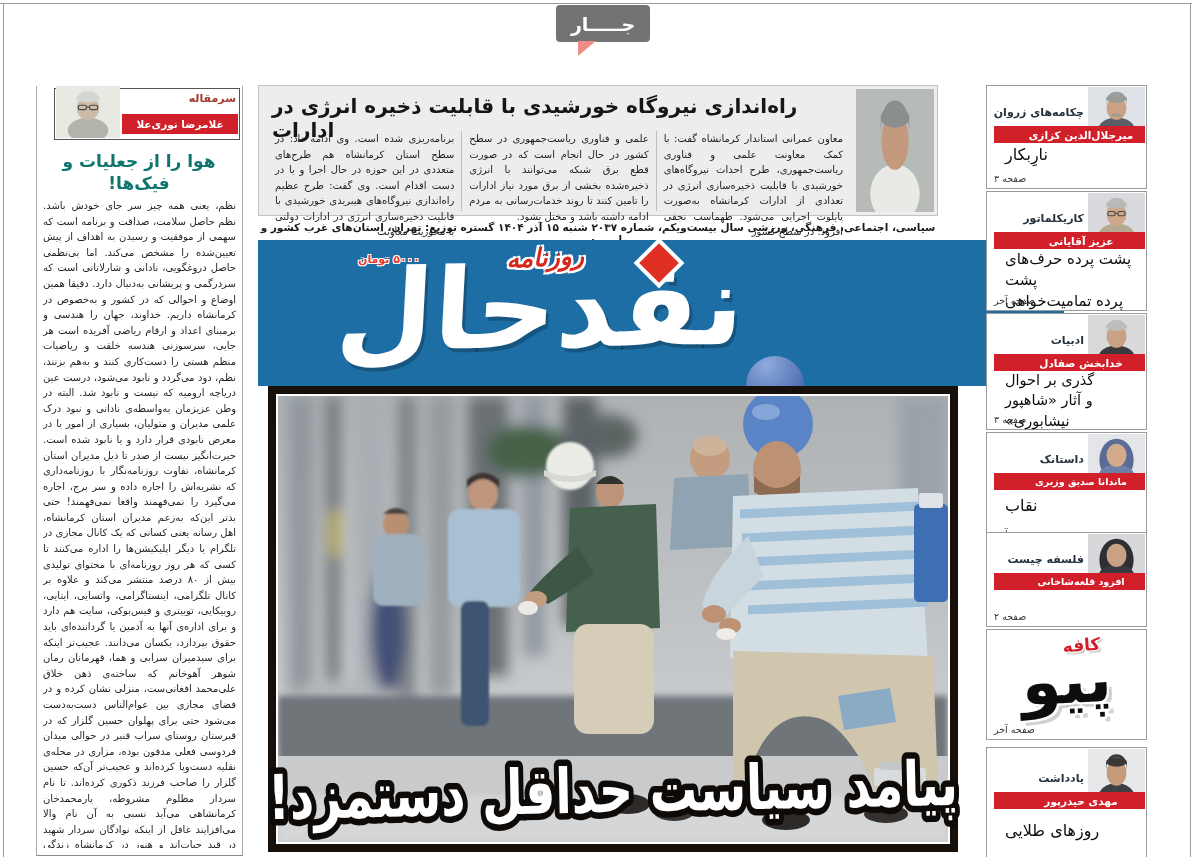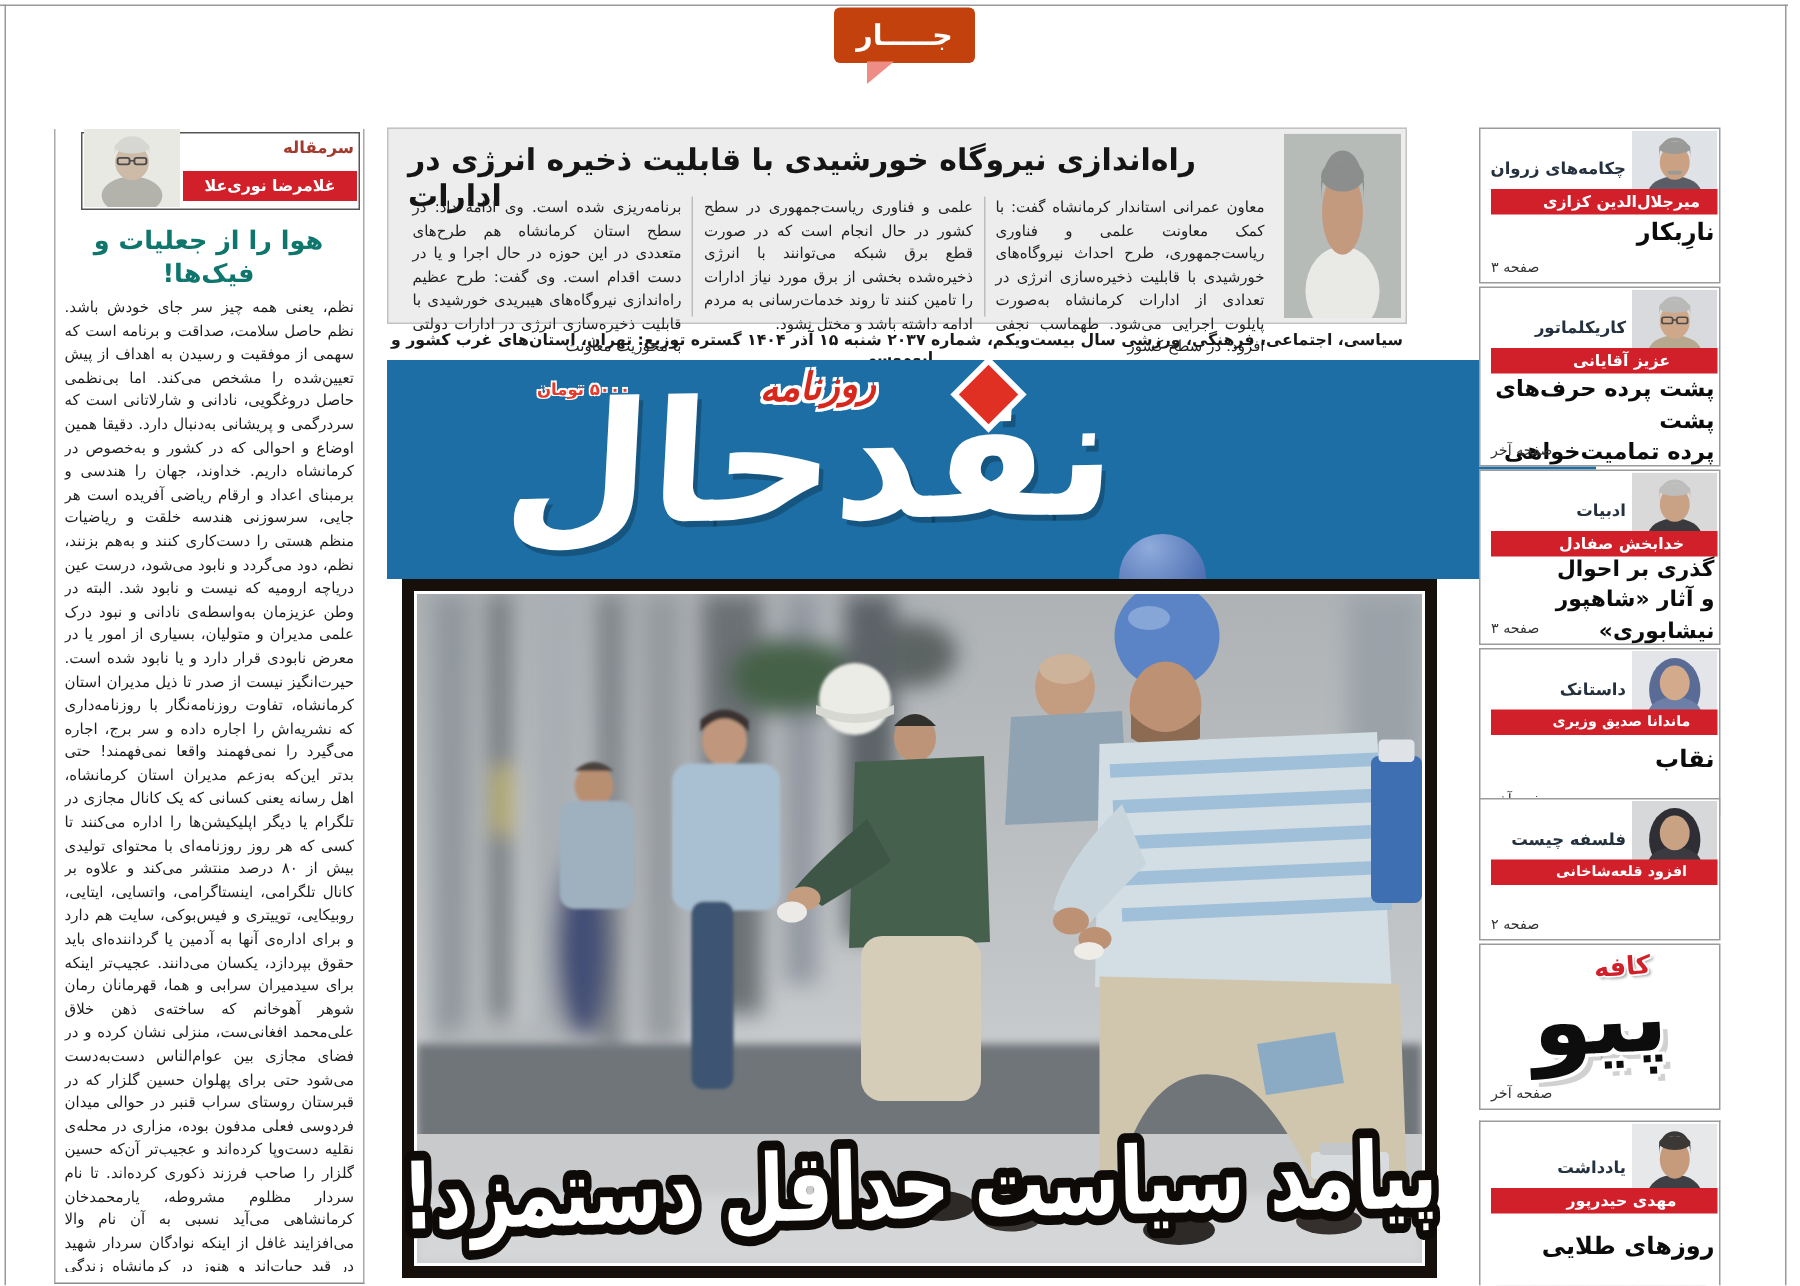--- a/index.html
+++ b/index.html
@@ -7,21 +7,21 @@
     width:1200px;height:857px;position:relative;background:#fff;overflow:hidden;
     font-family:"DejaVu Sans", sans-serif;
   }
   .abs{position:absolute;}
   .rtl{direction:rtl;}
   
   .hline{background:#9a9a9a;height:1px;}
   .vline{background:#9a9a9a;width:1px;}
 
   
-  .jar-bubble{left:556px;top:5px;width:94px;height:37px;background:#c2410c;border-radius:4px;
+  .jar-bubble{left:556px;top:5px;width:94px;height:37px;background:#737373;border-radius:4px;
     display:flex;align-items:center;justify-content:center;}
   .jar-bubble span{color:#fff;font-weight:bold;font-size:19px;}
   .jar-tail{left:578px;top:41px;width:0;height:0;border-top:15px solid #ee8c86;border-right:18px solid transparent;}
 
   
   .ed-col{left:36px;top:86px;width:205px;height:769px;border-left:1px solid #a9a9a9;border-right:1px solid #a9a9a9;border-bottom:1px solid #8a8a8a;background:#fff;}
   .ed-header{left:54px;top:88px;width:184px;height:50px;border:1px solid #555;background:#fff;}
   .ed-photo{left:56px;top:86px;width:64px;height:52px;overflow:hidden;}
   .ed-label{left:126px;top:92px;width:106px;text-align:right;font-size:11px;font-weight:bold;color:#a33a2d;padding-left:4px;}
   .ed-redbar{left:122px;top:114px;width:116px;height:20px;background:#d1202a;color:#fff;font-size:10.5px;font-weight:bold;
@@ -54,21 +54,21 @@
   
   .photo-frame{left:268px;top:386px;width:690px;height:466px;box-sizing:border-box;border:8px solid #17100a;background:#fff;padding:2px;}
   .overlay-svg{left:260px;top:726px;width:706px;height:128px;}
 
   
   .card{left:986px;width:161px;background:#fff;border:1px solid #9b9b9b;box-sizing:border-box;}
   .card-photo{position:absolute;right:1px;top:1px;width:57px;height:50px;overflow:hidden;}
   .card-cat{position:absolute;left:5px;right:62px;top:20px;text-align:right;font-size:11px;font-weight:bold;color:#25313e;}
   .card-redbar{position:absolute;left:7px;right:1px;top:40px;height:17px;background:#d1202a;color:#fff;font-size:10.5px;font-weight:bold;
     display:flex;align-items:center;justify-content:center;padding-left:23px;box-sizing:border-box;direction:rtl;}
-  .card-headline{position:absolute;left:3px;right:3px;text-align:right;font-size:15px;font-weight:bold;color:#0c0c0c;line-height:1.4;white-space:pre-line;}
+  .card-headline{position:absolute;left:18px;right:3px;text-align:left;font-size:15px;font-weight:normal;color:#0c0c0c;line-height:1.4;white-space:pre-line;}
   .card-page{position:absolute;left:7px;bottom:4px;font-size:9.5px;color:#333;}
   .cafe-top{position:absolute;left:30px;right:0;top:5px;text-align:center;font-size:17px;font-weight:bold;color:#d1202a;transform:rotate(-4deg);
     text-shadow:-1px -1px 0 #fff,1px -1px 0 #fff,-1px 1px 0 #fff,1px 1px 0 #fff,2px 2px 2px rgba(0,0,0,.35);}
   .cafe-main{position:absolute;left:0;right:0;top:14px;text-align:center;font-size:64px;font-weight:900;color:#0d0d0d;transform:rotate(-3deg);
     text-shadow:-2px -2px 0 #fff,2px -2px 0 #fff,-2px 2px 0 #fff,2px 2px 0 #fff,5px 5px 0 rgba(0,0,0,.18);}
   .clipped-line{position:absolute;left:8px;right:8px;bottom:0;height:7px;overflow:hidden;font-size:10px;color:#555;opacity:.7;}
 </style>
 </head>
 <body>
 

